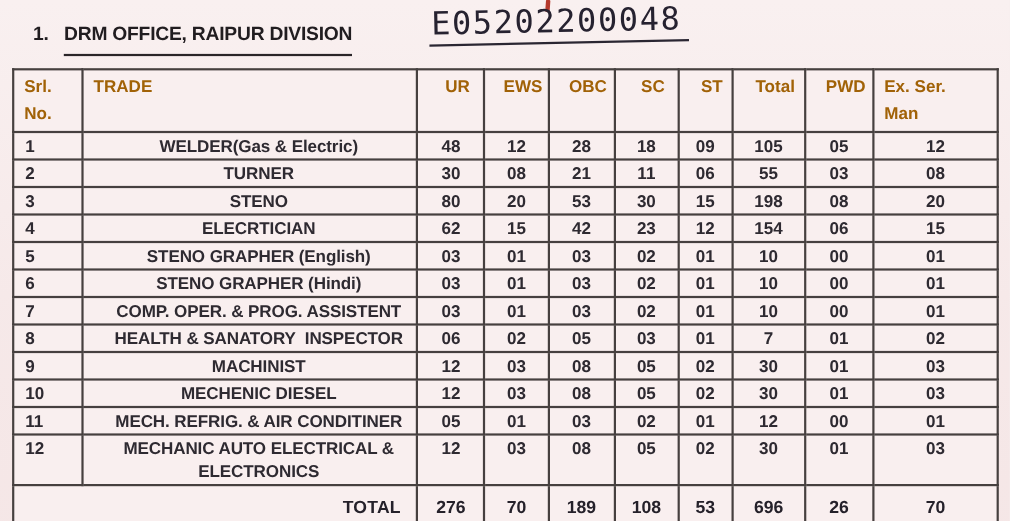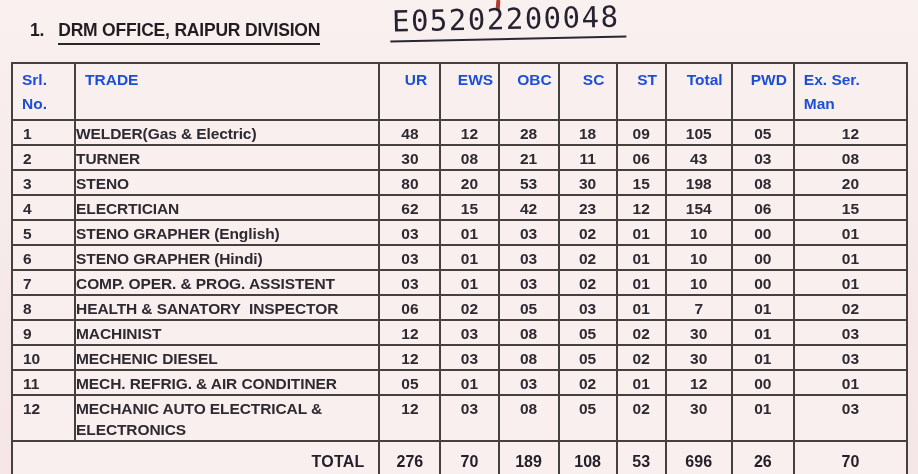--- a/index.html
+++ b/index.html
@@ -19,21 +19,21 @@
     position:absolute; left:496px; top:0; width:4px; height:11px;
     background:#b5392c; transform:rotate(4deg); border-radius:1px;
   }
   .title-row {
     position:absolute; left:30px; top:16px;
     display:flex; align-items:flex-start; gap:14px;
     font-weight:700; font-size:17.5px; letter-spacing:-0.2px; color:#211d20;
   }
   .title-num { padding-top:4px; }
   .title-text {
-    padding-top:4px; padding-bottom:2px;
+    padding-top:4px; padding-bottom:8px;
     border-bottom:2.5px solid #2a2528;
   }
   .hand-code {
     position:absolute; left:390px; top:2px;
     font-family:"DejaVu Sans Mono", monospace;
     font-size:29px; font-weight:400; letter-spacing:1.5px;
     color:#262230;
     transform:rotate(-1.2deg);
     border-bottom:2.5px solid #2a2632;
     padding:0 6px 2px 2px;
@@ -46,32 +46,32 @@
   }
   table.main, table.main th, table.main td {
     border:2px solid #46403f;
   }
   table.main { border-width:2.5px; }
   th {
     height:57px; vertical-align:top;
     font-size:15.5px; font-weight:700;
     padding:4px 4px 0 16px;
     white-space:pre-line; line-height:1.55;
-    text-align:center; color:#1d4ed8;
+    text-align:center; color:#a16207;
   }
   th.h-left { text-align:left; padding-left:9px; }
   th.h-italic { font-weight:700; }
   td {
     font-size:15.5px; font-weight:700;
     vertical-align:top; line-height:21px;
     padding-top:2px; color:#2e2a31;
   }
   tbody tr { height:24px; }
   td.srl { text-align:left; padding-left:10px; }
-  td.trade { text-align:left; padding-left:0; white-space:pre-wrap; letter-spacing:-0.1px; }
+  td.trade { text-align:center; padding-left:16px; white-space:pre-wrap; letter-spacing:-0.1px; }
   td.num { text-align:center; }
   tfoot tr { height:39px; }
   tfoot td {
     vertical-align:middle; font-weight:700; font-size:16px;
     color:#25212a;
   }
   td.total-label { text-align:right; padding-right:14px; letter-spacing:0.2px; }
 </style>
 </head>
 <body>
@@ -130,21 +130,21 @@
   </tr>
 
   <tr>
     <td class="srl">2</td>
     <td class="trade">TURNER</td>
     <td class="num">30</td>
     <td class="num">08</td>
     <td class="num">21</td>
     <td class="num">11</td>
     <td class="num">06</td>
-    <td class="num">43</td>
+    <td class="num">55</td>
     <td class="num">03</td>
     <td class="num">08</td>
   </tr>
 
   <tr>
     <td class="srl">3</td>
     <td class="trade">STENO</td>
     <td class="num">80</td>
     <td class="num">20</td>
     <td class="num">53</td>

